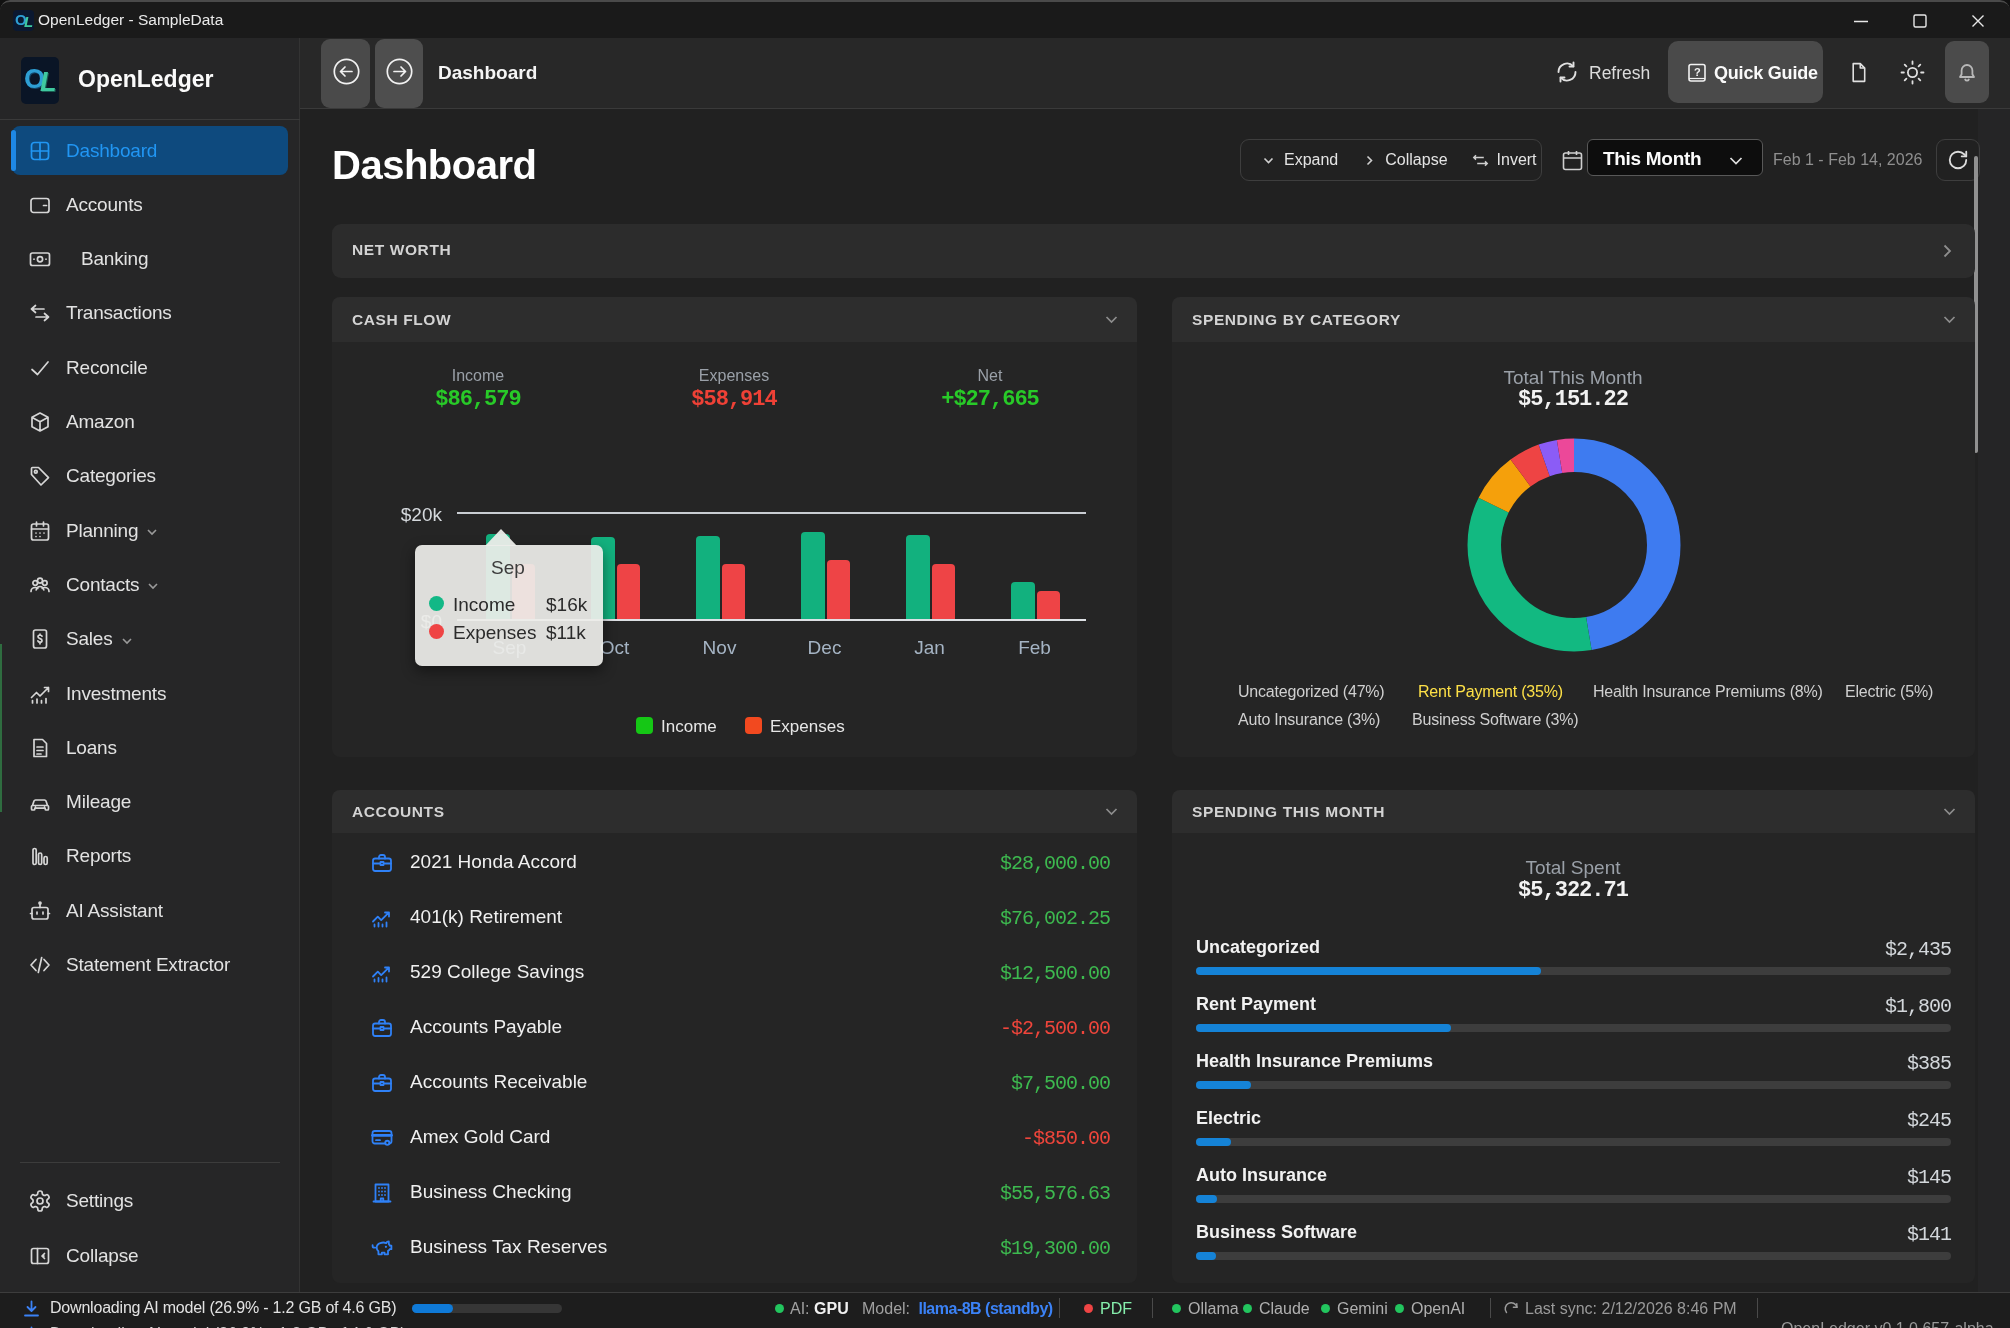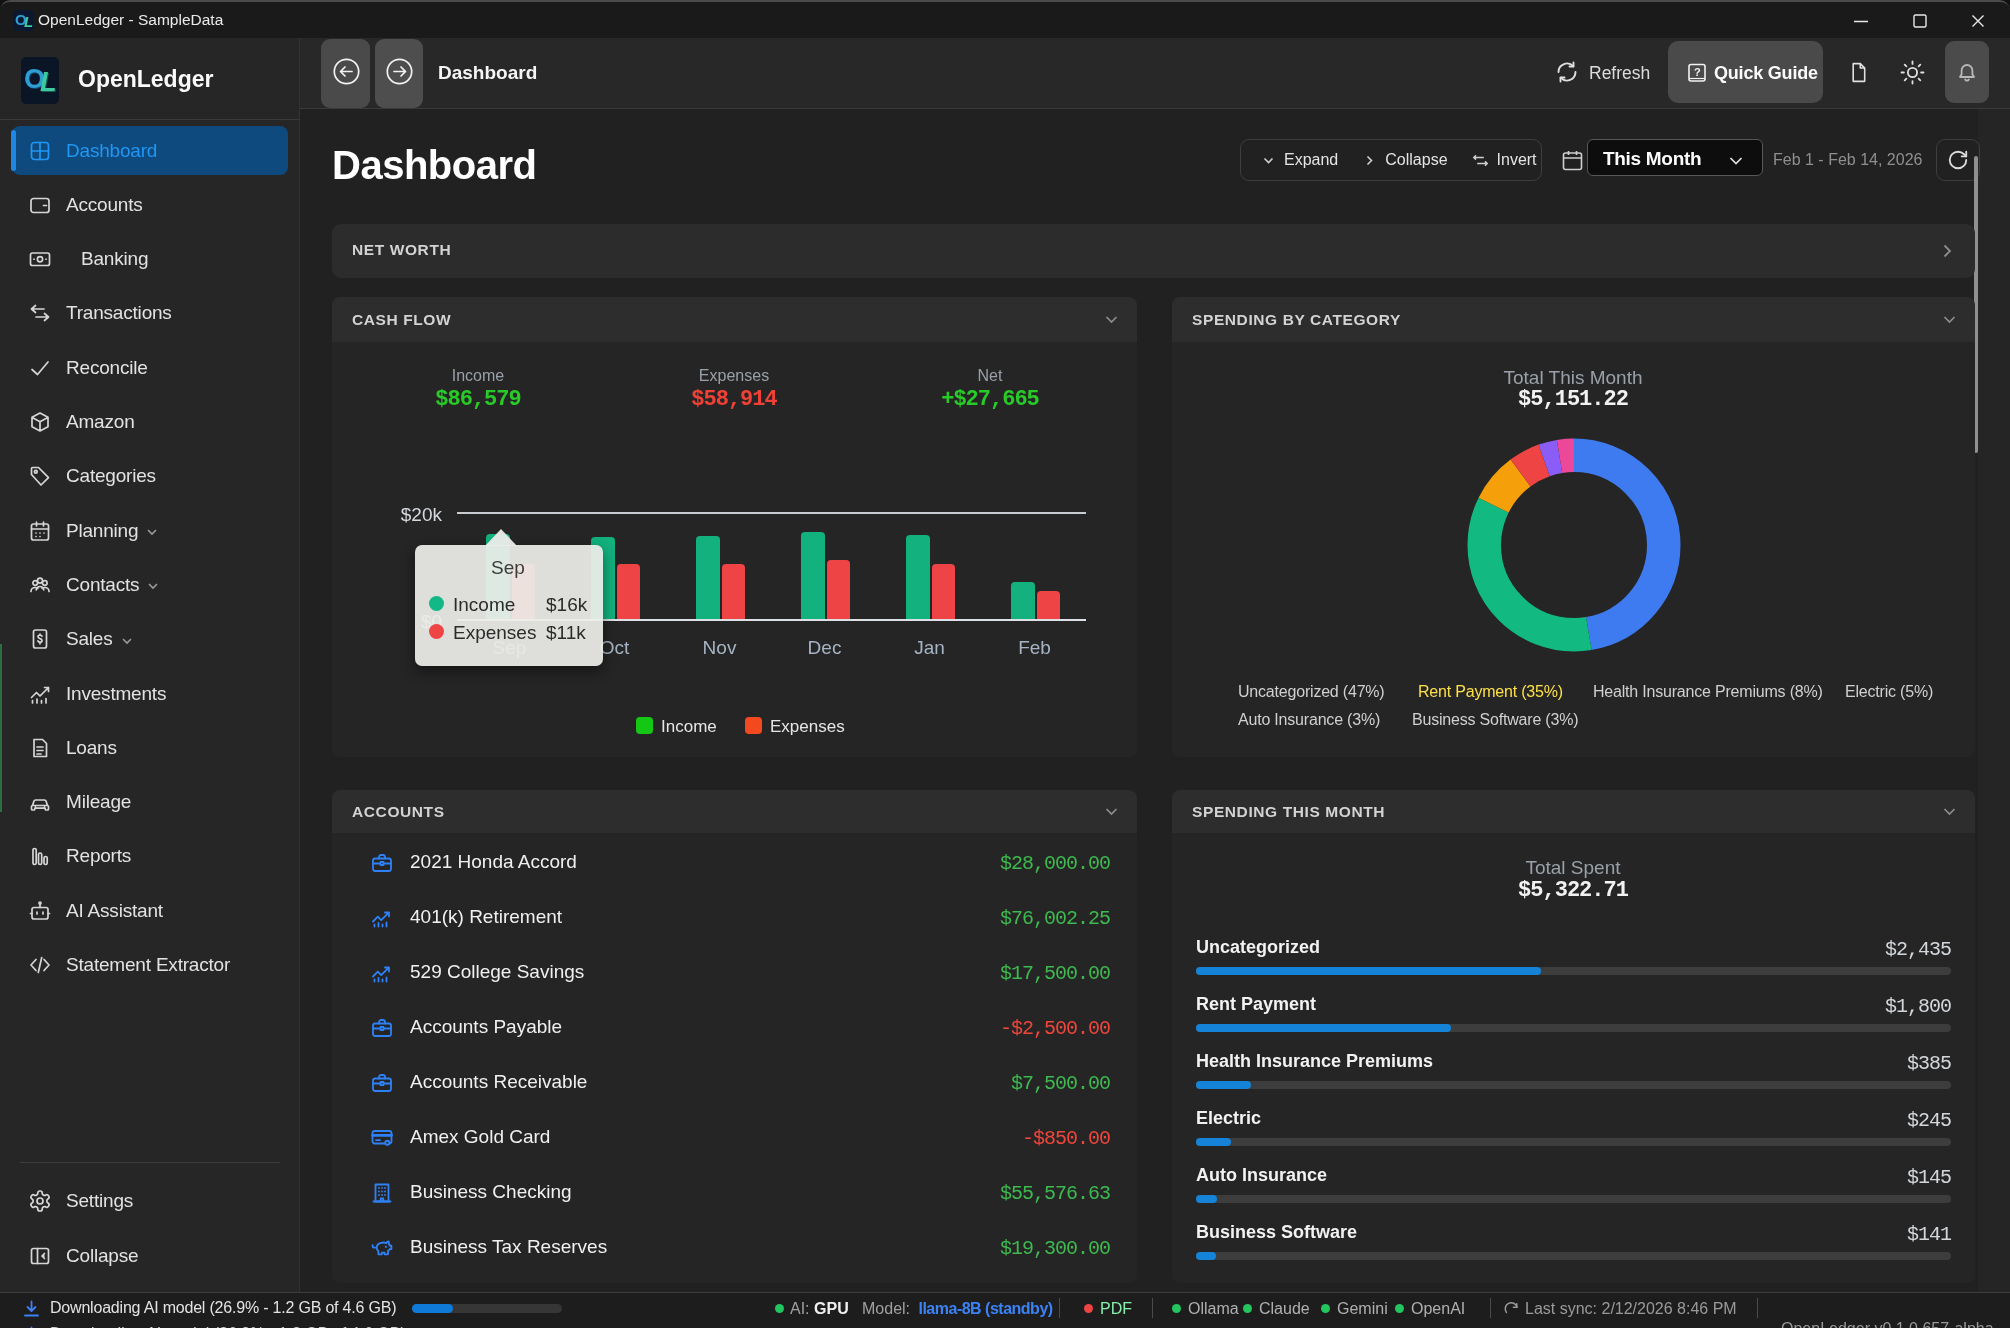--- a/index.html
+++ b/index.html
@@ -386,21 +386,21 @@
       <div class="abs mono" style="left:530px;top:745.5px;width:280px;text-align:right;font-size:20px;color:#3db94f;letter-spacing:-1px;">$28,000.00</div>
       <svg class="abs" style="left:70px;top:799.5px;" width="24" height="24" viewBox="0 0 24 24" fill="none" stroke="#2f81f7" stroke-width="1.8" stroke-linecap="round" stroke-linejoin="round">
           <path d="M3 15.5l4.8-4.8 3.4 3.4L18.5 6.8M15 6.5h4v4M4.5 20.5v-2M8.5 20.5v-3.5M12.5 20.5v-2M16.5 20.5v-4"></path>
         </svg>
       <div class="abs" style="left:110px;top:799.5px;font-size:19px;color:#f0f0f0;">401(k) Retirement</div>
       <div class="abs mono" style="left:530px;top:800.5px;width:280px;text-align:right;font-size:20px;color:#3db94f;letter-spacing:-1px;">$76,002.25</div>
       <svg class="abs" style="left:70px;top:854.5px;" width="24" height="24" viewBox="0 0 24 24" fill="none" stroke="#2f81f7" stroke-width="1.8" stroke-linecap="round" stroke-linejoin="round">
           <path d="M3 15.5l4.8-4.8 3.4 3.4L18.5 6.8M15 6.5h4v4M4.5 20.5v-2M8.5 20.5v-3.5M12.5 20.5v-2M16.5 20.5v-4"></path>
         </svg>
       <div class="abs" style="left:110px;top:854.5px;font-size:19px;color:#f0f0f0;">529 College Savings</div>
-      <div class="abs mono" style="left:530px;top:855.5px;width:280px;text-align:right;font-size:20px;color:#3db94f;letter-spacing:-1px;">$17,500.00</div>
+      <div class="abs mono" style="left:530px;top:855.5px;width:280px;text-align:right;font-size:20px;color:#3db94f;letter-spacing:-1px;">$12,500.00</div>
       <svg class="abs" style="left:70px;top:909.5px;" width="24" height="24" viewBox="0 0 24 24" fill="none" stroke="#2f81f7" stroke-width="1.8" stroke-linecap="round" stroke-linejoin="round">
           <rect x="3" y="7.5" width="18" height="12.5" rx="2.2"></rect>
           <path d="M9 7.5V6a2 2 0 012-2h2a2 2 0 012 2v1.5M3 12.5h7M14 12.5h7M10.5 11h3v3h-3z"></path>
         </svg>
       <div class="abs" style="left:110px;top:909.5px;font-size:19px;color:#f0f0f0;">Accounts Payable</div>
       <div class="abs mono" style="left:530px;top:910.5px;width:280px;text-align:right;font-size:20px;color:#ef453b;letter-spacing:-1px;">-$2,500.00</div>
       <svg class="abs" style="left:70px;top:964.5px;" width="24" height="24" viewBox="0 0 24 24" fill="none" stroke="#2f81f7" stroke-width="1.8" stroke-linecap="round" stroke-linejoin="round">
           <rect x="3" y="7.5" width="18" height="12.5" rx="2.2"></rect>
           <path d="M9 7.5V6a2 2 0 012-2h2a2 2 0 012 2v1.5M3 12.5h7M14 12.5h7M10.5 11h3v3h-3z"></path>
         </svg>

